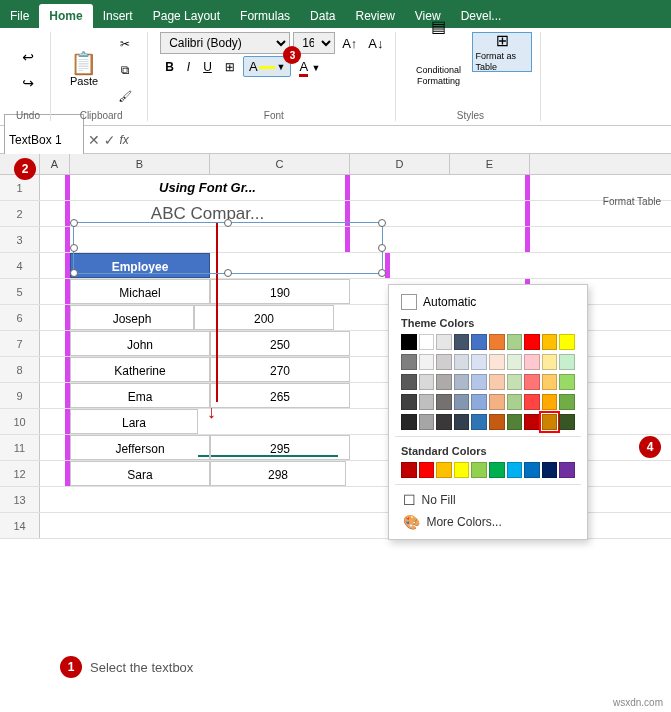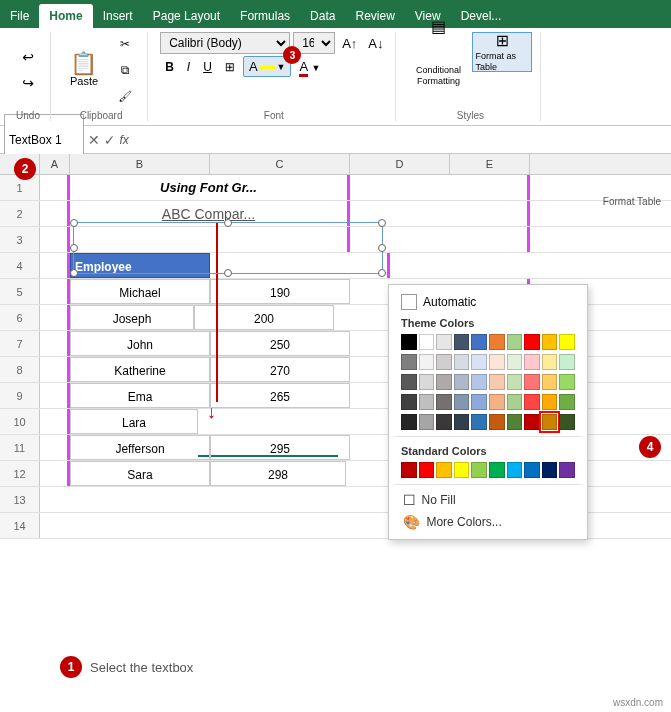--- a/index.html
+++ b/index.html
@@ -37,24 +37,24 @@
     .formula-icons { display: flex; gap: 4px; align-items: center; color: #666; font-size: 14px; }
     .formula-input { flex: 1; border: none; outline: none; font-size: 13px; padding-left: 4px; }
     .col-headers { display: flex; background: #f0f0f0; border-bottom: 1px solid #c8c8c8; }
     .row-col-corner { width: 40px; min-width: 40px; height: 20px; border-right: 1px solid #c8c8c8; background: #f0f0f0; }
     .col-header { text-align: center; font-size: 11px; color: #444; border-right: 1px solid #c8c8c8; height: 20px; line-height: 20px; }
 
     
     .sheet-rows { display: flex; flex-direction: column; }
     .sheet-row { display: flex; border-bottom: 1px solid #e0e0e0; height: 26px; }
     .row-num { width: 40px; min-width: 40px; text-align: center; font-size: 11px; color: #666; border-right: 1px solid #c8c8c8; line-height: 26px; background: #f5f5f5; }
-    .cell { border-right: 3px solid #d946ef; line-height: 26px; padding: 0 4px; font-size: 12px; overflow: hidden; white-space: nowrap; }
-
-    
-    .cell-header { background: #4472c4; color: white; font-weight: bold; border: 1px solid #2f5496; }
+    .cell { border-right: 5px solid #d946ef; line-height: 26px; padding: 0 4px; font-size: 12px; overflow: hidden; white-space: nowrap; }
+
+    
+    .cell-header { background: #4472c4; color: white; font-weight: bold; text-align: center; border: 1px solid #2f5496; }
     .cell-data { text-align: center; }
     .cell-currency { text-align: right; }
 
     
     .color-picker-dropdown {
       position: absolute;
       top: 130px;
       left: 388px;
       width: 200px;
       background: white;
@@ -239,21 +239,21 @@
         <div class="cell" style="width:280px; font-weight:bold; font-style:italic; font-size:13px; text-align:center;">Using Font Gr...</div>
         <div class="cell" style="width:180px;"></div>
       </div>
 
       <div class="sheet-row">
         <div class="row-num">2</div>
         <div class="cell" style="width:30px;"></div>
 
         <div class="cell" style="width:280px; font-size:13px; text-align:center; position:relative;">
           
-          <span style="font-size:14px; color:#555;text-decoration:underline;">ABC Compar...</span>
+          <span style="font-size:17px; color:#555;">ABC Compar...</span>
         </div>
         <div class="cell" style="width:180px;"></div>
       </div>
 
       <div class="sheet-row">
         <div class="row-num">3</div>
         <div class="cell" style="width:30px;"></div>
         <div class="cell" style="width:280px;"></div>
         <div class="cell" style="width:180px;"></div>
       </div>

